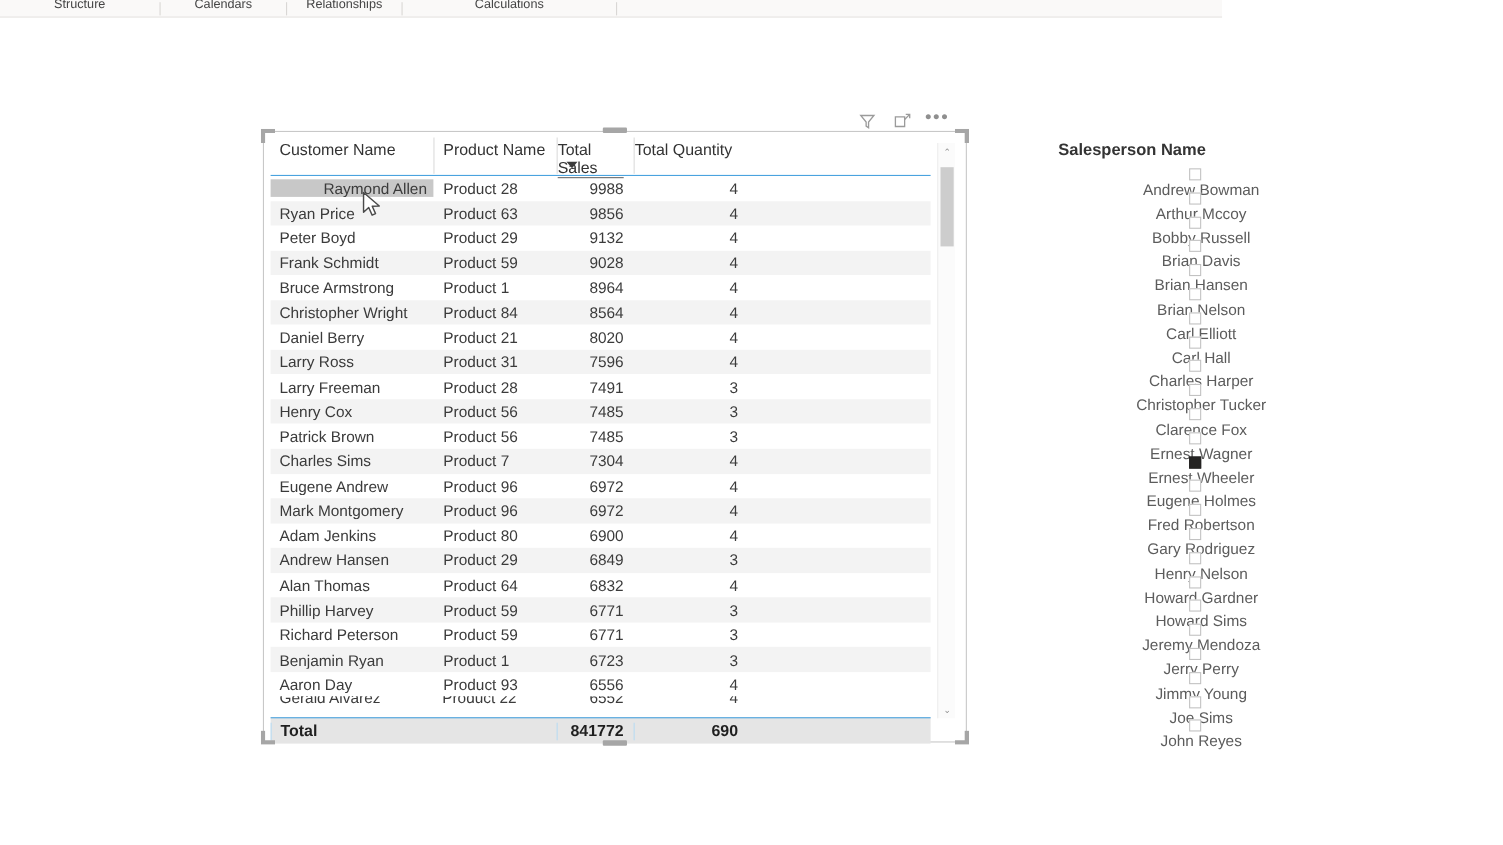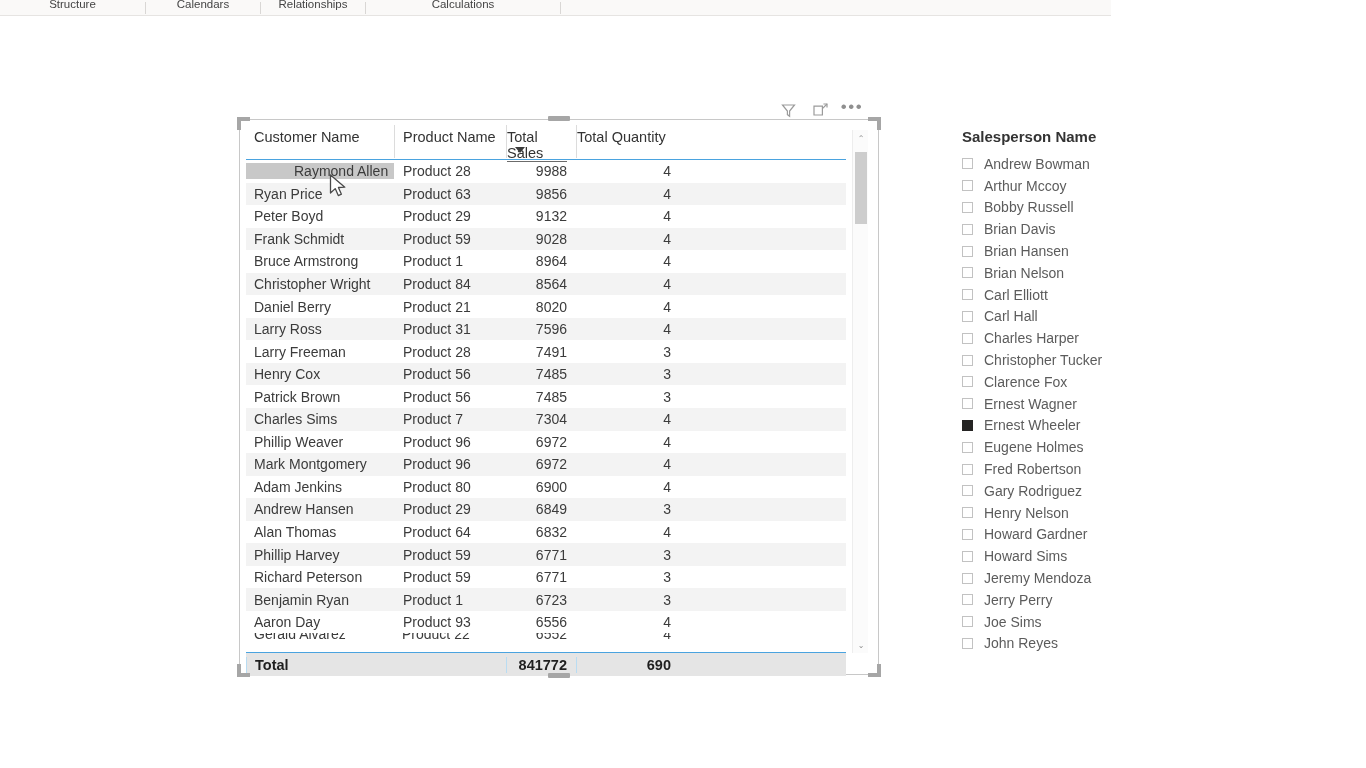--- a/index.html
+++ b/index.html
@@ -205,20 +205,21 @@
     font-size: 15px;
     font-weight: bold;
     color: #333333;
     margin-bottom: 8px;
   }
   .slicer-item {
     display: flex;
     align-items: center;
     height: 21.8px;
     cursor: pointer;
+    flex-direction: column;
   }
   .sbox {
     width: 11px; height: 11px;
     border: 1px solid #c2c2c2;
     background: #ffffff;
     margin-right: 11px;
     flex: 0 0 auto;
   }
   .sbox.checked { background: #252423; border-color: #252423; }
   .slicer-label { font-size: 14px; color: #5c5c5c; white-space: nowrap; }
@@ -366,21 +367,21 @@
             <div class="c-sales cell">7485</div>
             <div class="c-qty cell">3</div>
           </div>
           <div class="trow drow alt">
             <div class="c-name cell">Charles Sims</div>
             <div class="c-prod cell">Product 7</div>
             <div class="c-sales cell">7304</div>
             <div class="c-qty cell">4</div>
           </div>
           <div class="trow drow">
-            <div class="c-name cell">Phillip Weaver</div>
+            <div class="c-name cell">Eugene Andrew</div>
             <div class="c-prod cell">Product 96</div>
             <div class="c-sales cell">6972</div>
             <div class="c-qty cell">4</div>
           </div>
           <div class="trow drow alt">
             <div class="c-name cell">Mark Montgomery</div>
             <div class="c-prod cell">Product 96</div>
             <div class="c-sales cell">6972</div>
             <div class="c-qty cell">4</div>
           </div>
@@ -535,20 +536,24 @@
       <div class="slicer-item">
         <span class="sbox"></span>
         <span class="slicer-label">Jeremy Mendoza</span>
       </div>
       <div class="slicer-item">
         <span class="sbox"></span>
         <span class="slicer-label">Jerry Perry</span>
       </div>
       <div class="slicer-item">
         <span class="sbox"></span>
+        <span class="slicer-label">Jimmy Young</span>
+      </div>
+      <div class="slicer-item">
+        <span class="sbox"></span>
         <span class="slicer-label">Joe Sims</span>
       </div>
       <div class="slicer-item">
         <span class="sbox"></span>
         <span class="slicer-label">John Reyes</span>
       </div>
     </div>
 </div>
 
 <div class="cursor">

